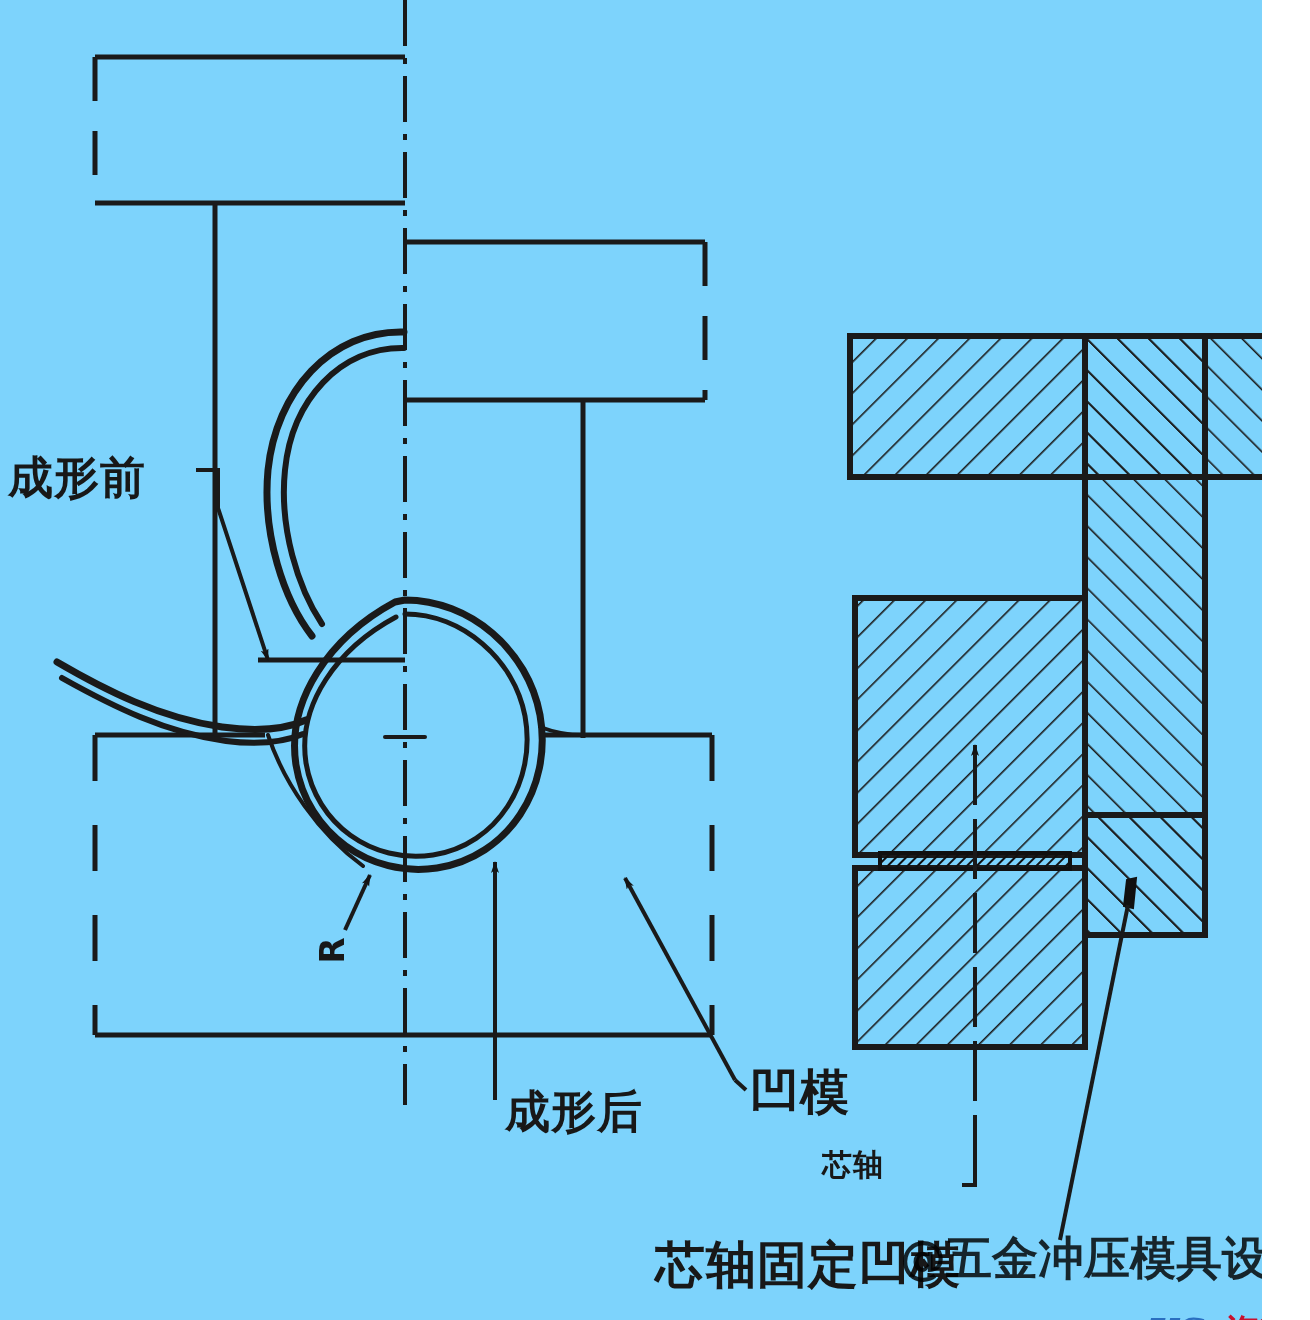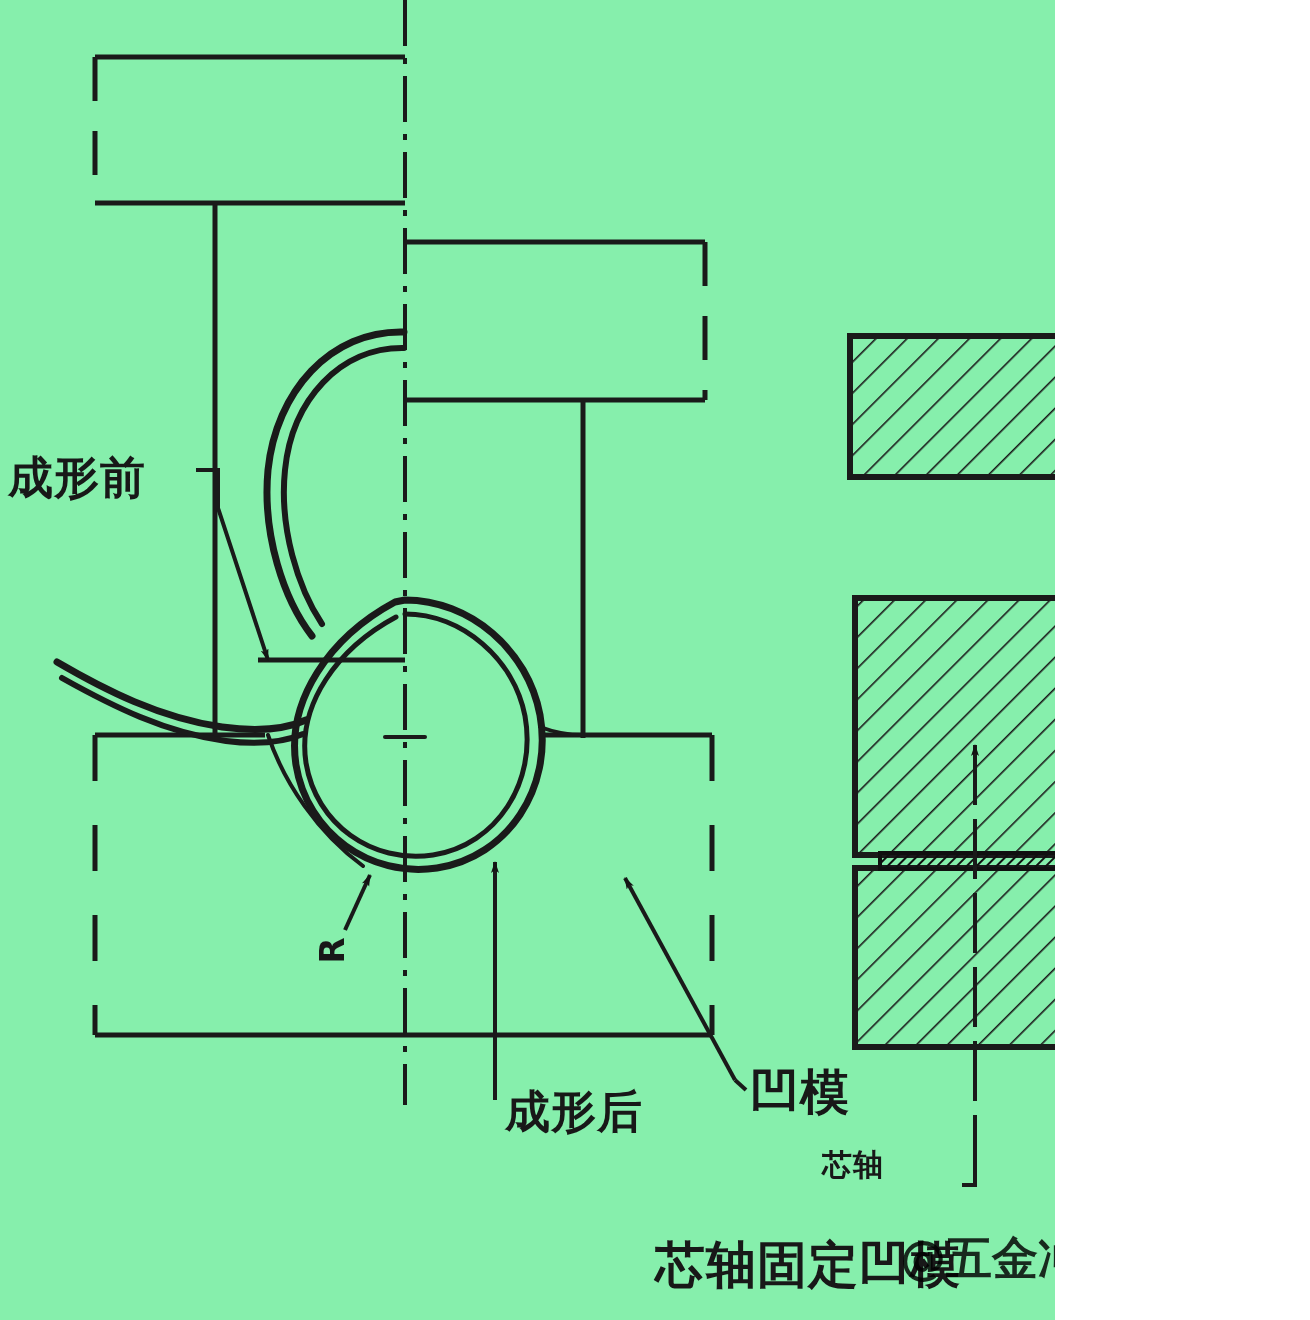--- a/index.html
+++ b/index.html
@@ -2,23 +2,23 @@
 <html><head>
 <meta charset="utf-8">
 <style>
   html, body {
     margin: 0;
     padding: 0;
     background: #ffffff;
   }
   #root {
     position: relative;
-    width: 1055px;
+    width: 1262px;
     height: 1320px;
-    background: #86efac;
+    background: #7dd3fc;
     font-family: "DejaVu Sans", "Liberation Sans", sans-serif;
     overflow: hidden;
   }
   svg.drawing {
     position: absolute;
     left: 0;
     top: 0;
     width: 1310px;
     height: 1320px;
   }

